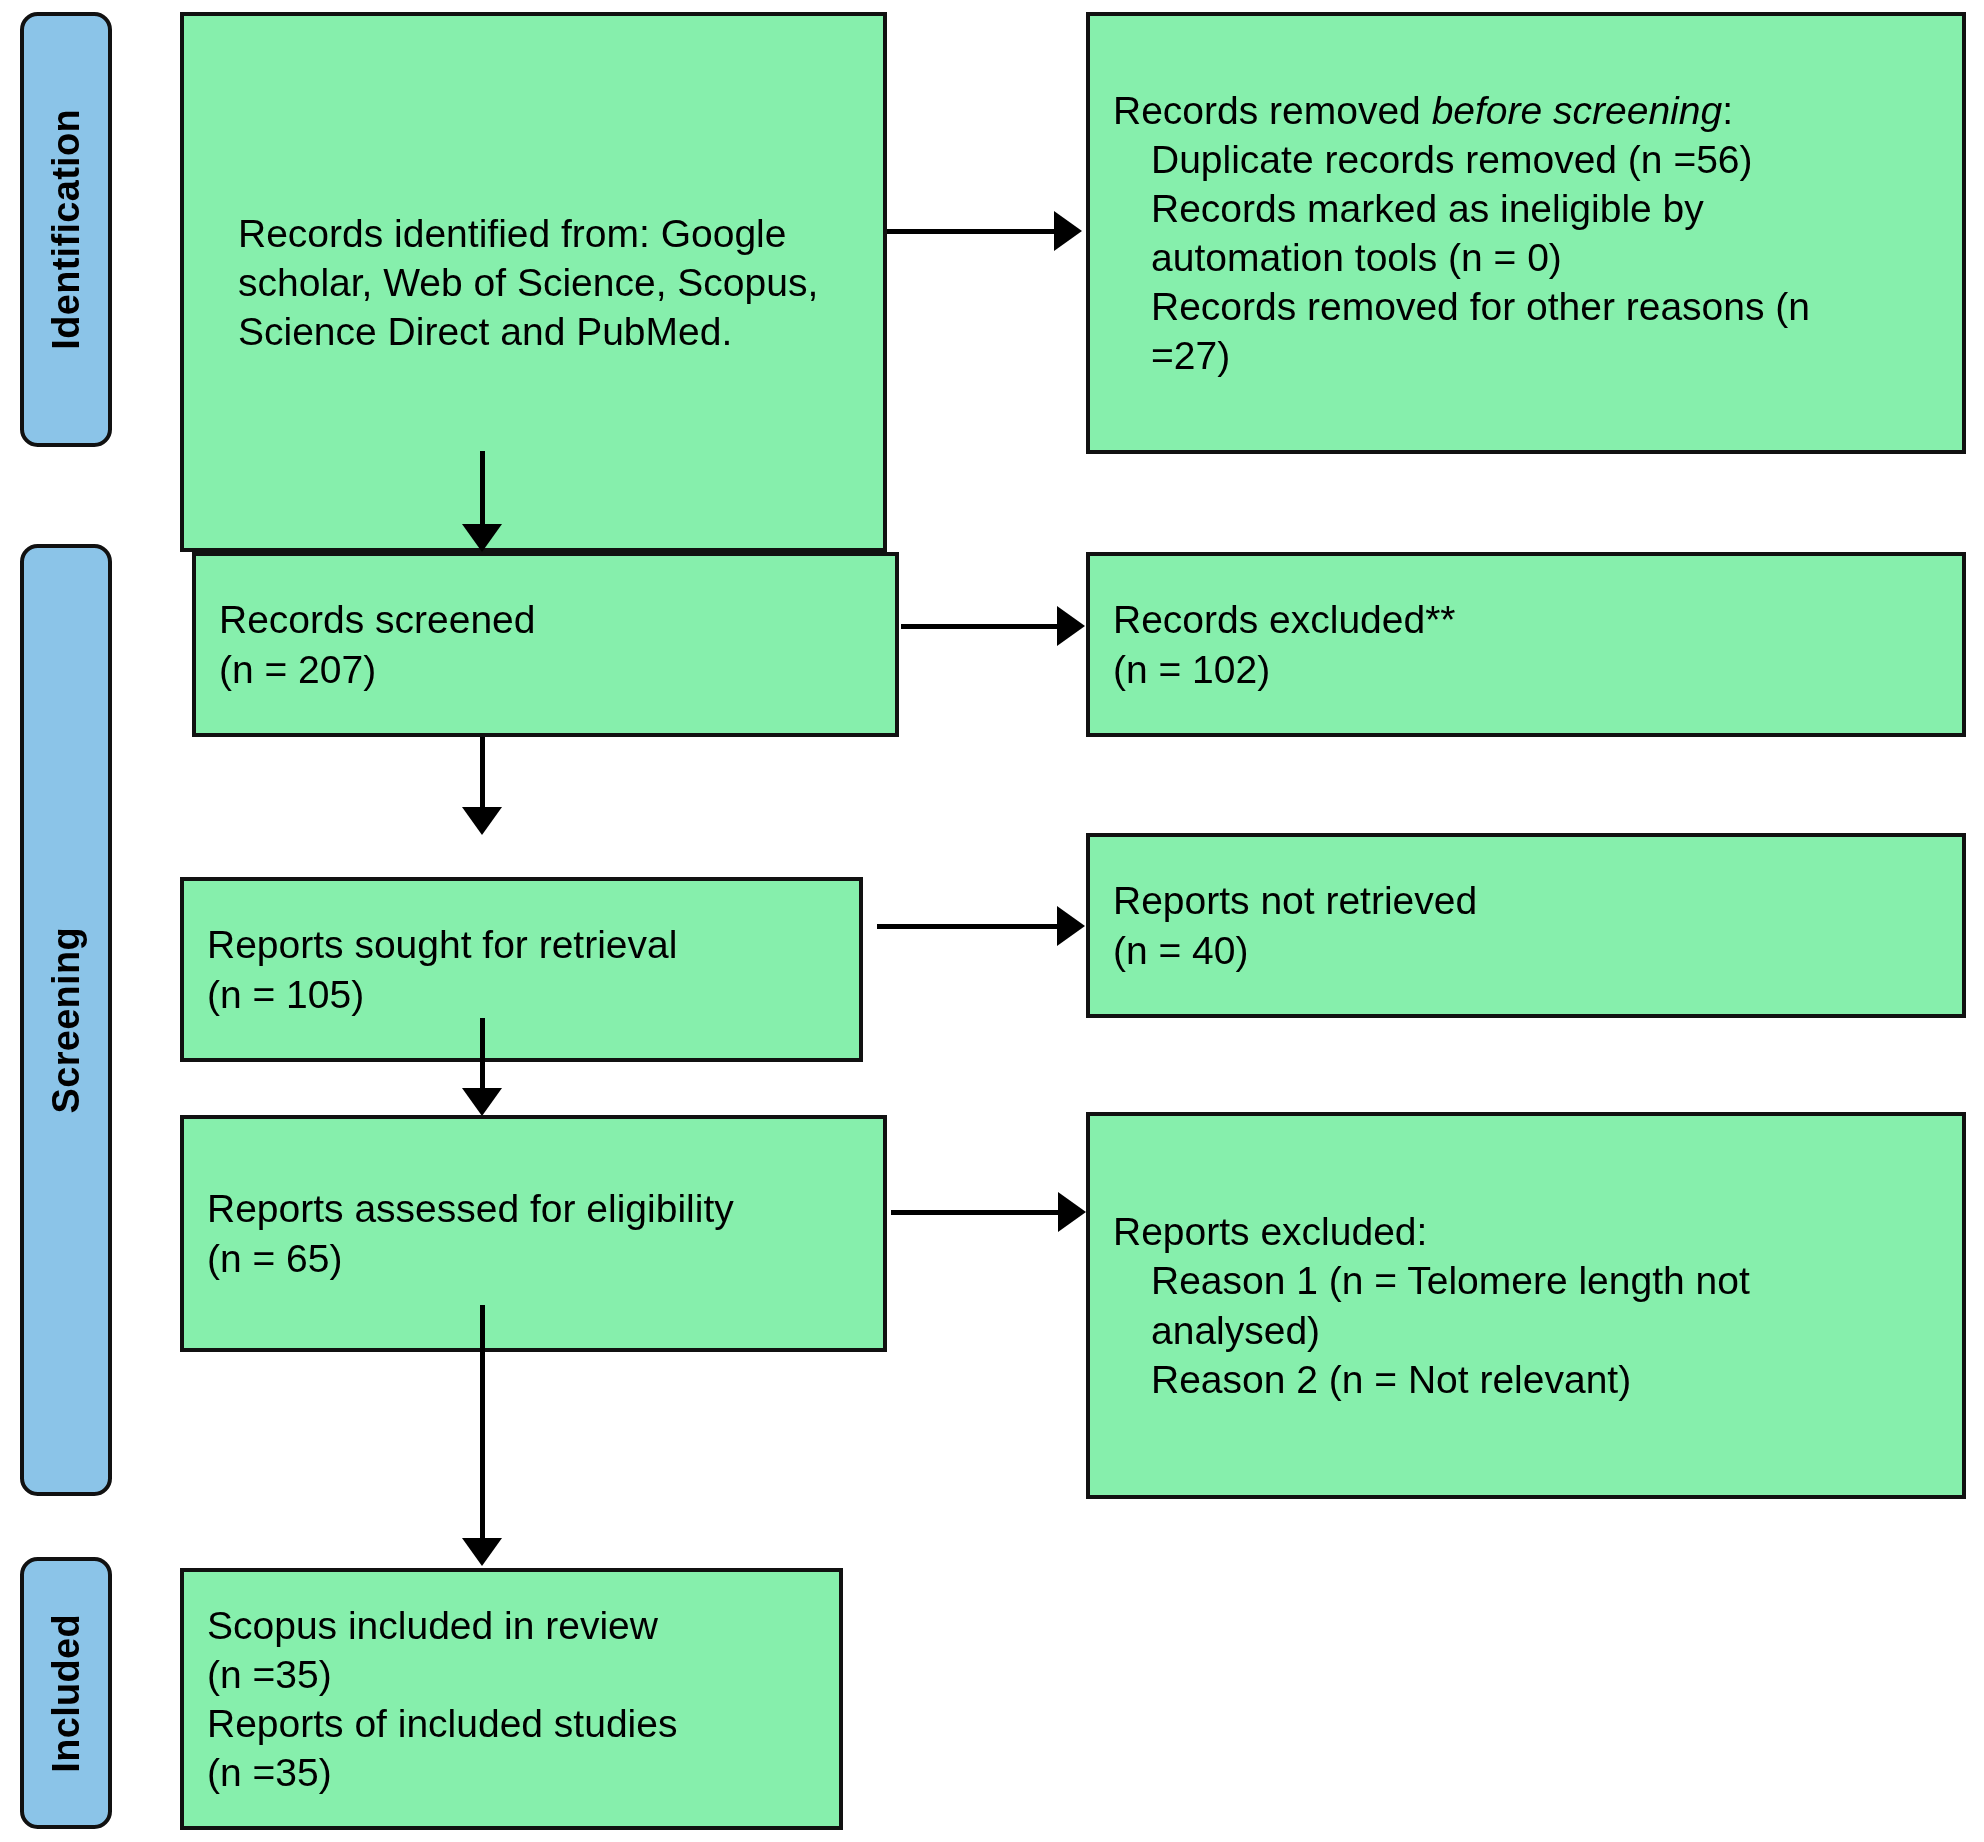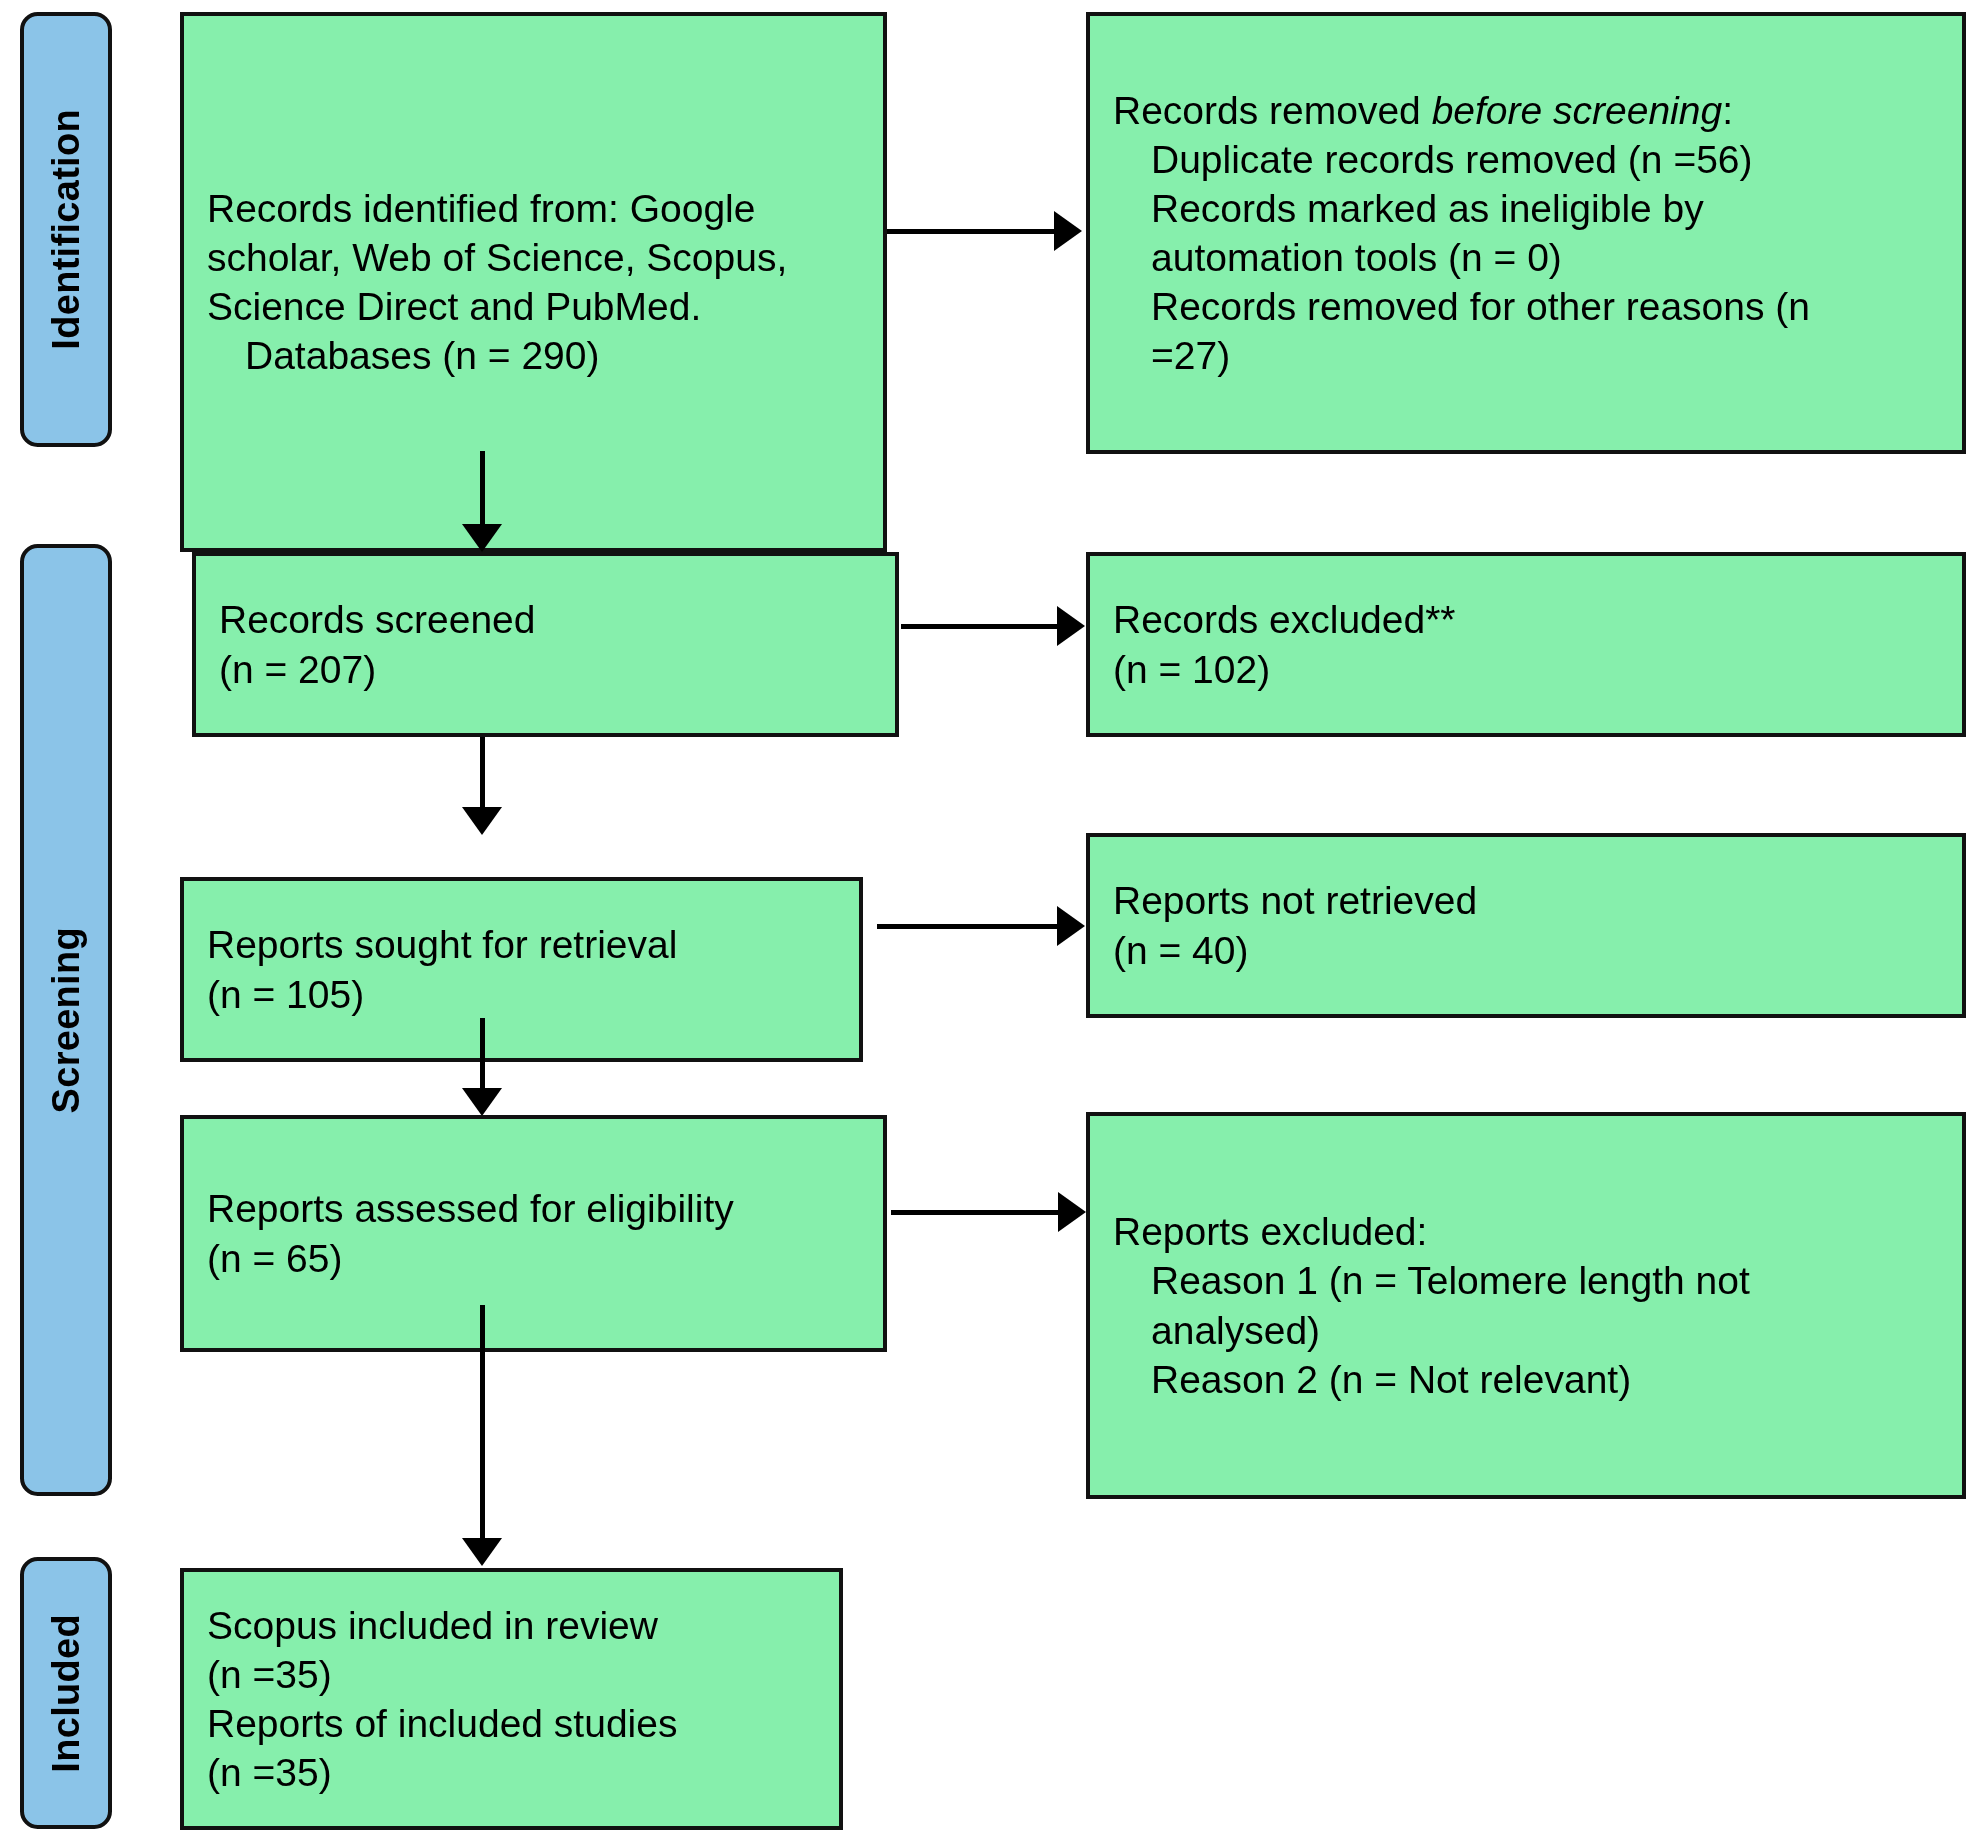--- a/index.html
+++ b/index.html
@@ -113,26 +113,25 @@
   </div>
 
   <div class="stage-bar" style="left:20.4px; top:544px; width:92px; height:952px;">
     <span class="stage-label">Screening</span>
   </div>
 
   <div class="stage-bar" style="left:20.4px; top:1557px; width:92px; height:272px;">
     <span class="stage-label">Included</span>
   </div>
 
-  <div class="node" style="left:180px; top:12.2px; width:707px; height:540px;">
+  <div class="node" style="left:180px; top:12.2px; width:707px; height:540px;padding-left:31px;">
     <div class="body">
       <p>Records identified from: Google</p>
       <p>scholar, Web of Science, Scopus,</p>
       <p>Science Direct and PubMed.</p>
-      <p class="indent">Databases (n = 290)</p>
     </div>
   </div>
 
   <div class="h-arrow" style="left:887px; top:229px; width:194px; height:5.4px;">
     <div class="shaft" style="width:167px;"></div>
     <div class="head" style="left:167px;"></div>
   </div>
 
   <div class="node" style="left:1086px; top:12.2px; width:880px; height:442px;">
     <div class="body">

